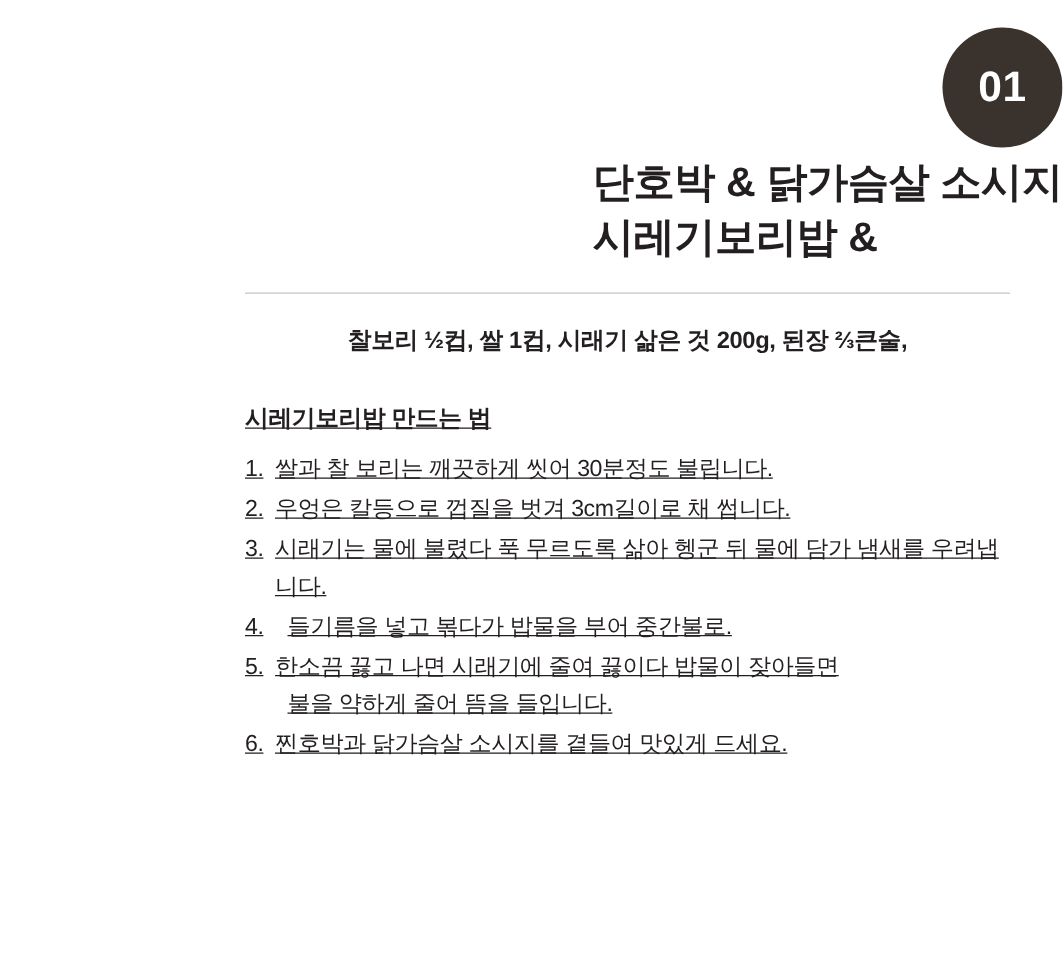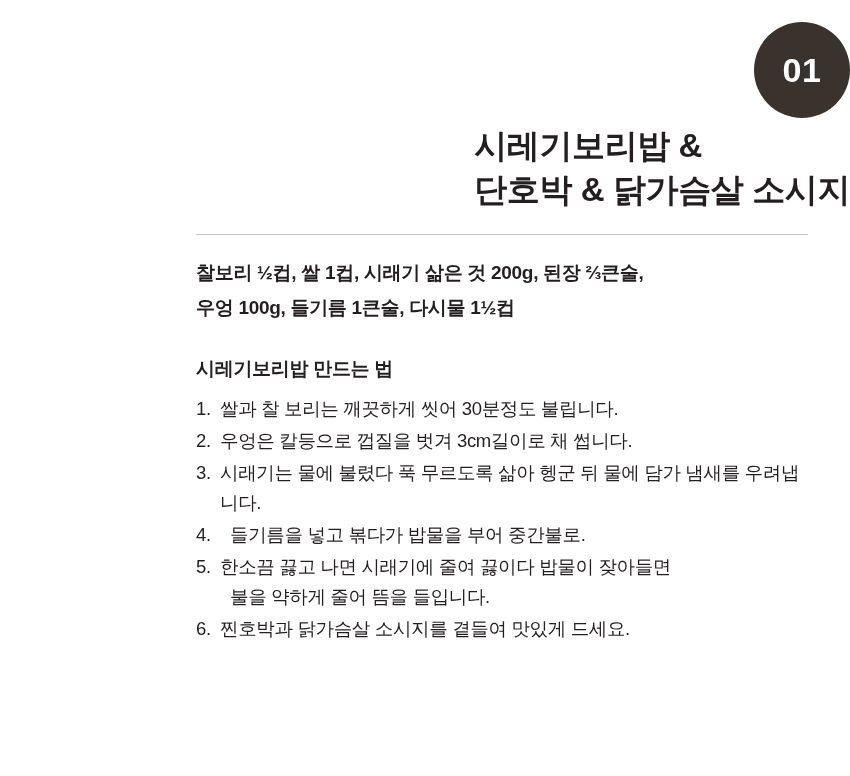--- a/index.html
+++ b/index.html
@@ -72,25 +72,27 @@
   .ingredients {
     margin: 24px 42px 0 196px;
   }
   .ingredients p {
     margin: 0 0 6px 0;
     font-size: 19px;
     font-weight: bold;
     line-height: 1.5;
     letter-spacing: -0.3px;
     color: #231f20;
+    text-align: center;
   }
 
   
   .steps-section {
     margin: 34px 42px 0 196px;
+    text-decoration: underline;
   }
   .steps-heading {
     font-size: 19px;
     font-weight: bold;
     color: #231f20;
     margin-bottom: 12px;
     letter-spacing: -0.3px;
   }
   .step {
     display: flex;
@@ -115,30 +117,29 @@
 </head>
 <body>
 
 <div class="page">
 
   <div class="header">
     <div class="badge">
       <span>01</span>
     </div>
     <div class="title-block">
+      <div class="title-line">단호박 &amp; 닭가슴살 소시지</div>
       <div class="title-line">시레기보리밥 &amp;</div>
-      <div class="title-line">단호박 &amp; 닭가슴살 소시지</div>
     </div>
   </div>
 
   <div class="divider"></div>
 
   <div class="ingredients">
     <p>찰보리 ½컵, 쌀 1컵, 시래기 삶은 것 200g, 된장 ⅔큰술,</p>
-    <p>우엉 100g, 들기름 1큰술, 다시물 1½컵</p>
   </div>
 
   <div class="steps-section">
     <div class="steps-heading">시레기보리밥 만드는 법</div>
 
     <div class="step">
       <div class="step-num">1.</div>
       <div class="step-body">
         <span>쌀과 찰 보리는 깨끗하게 씻어 30분정도 불립니다.</span>
       </div>

